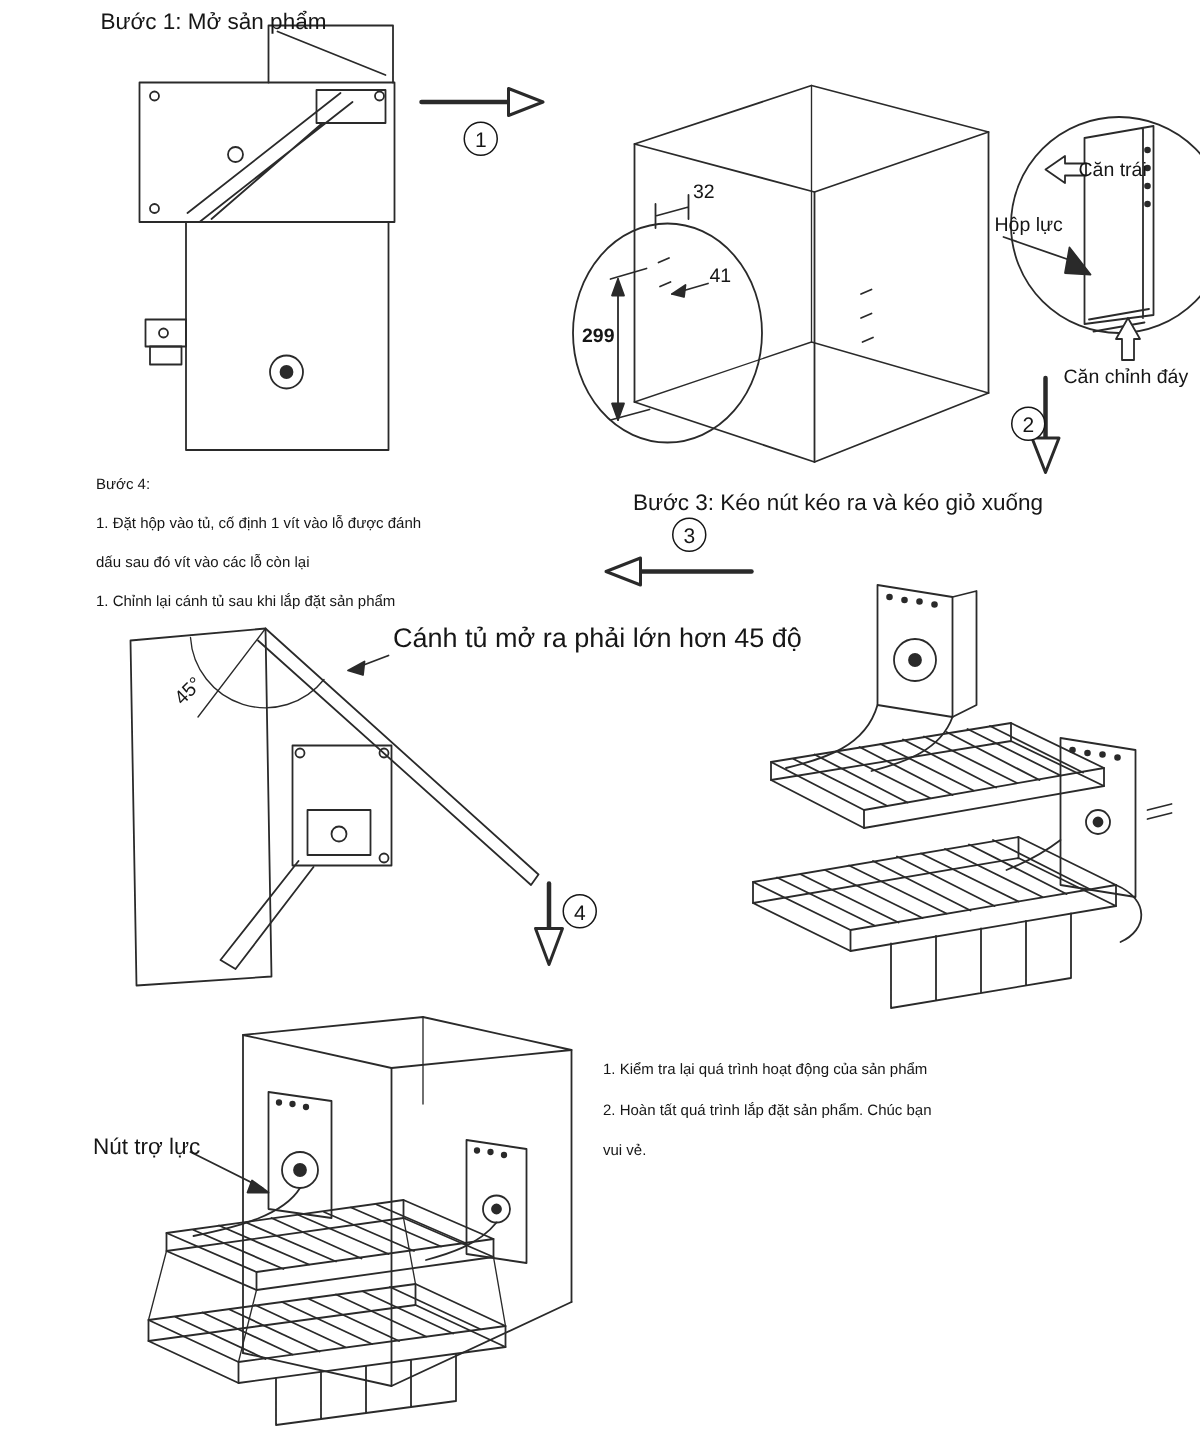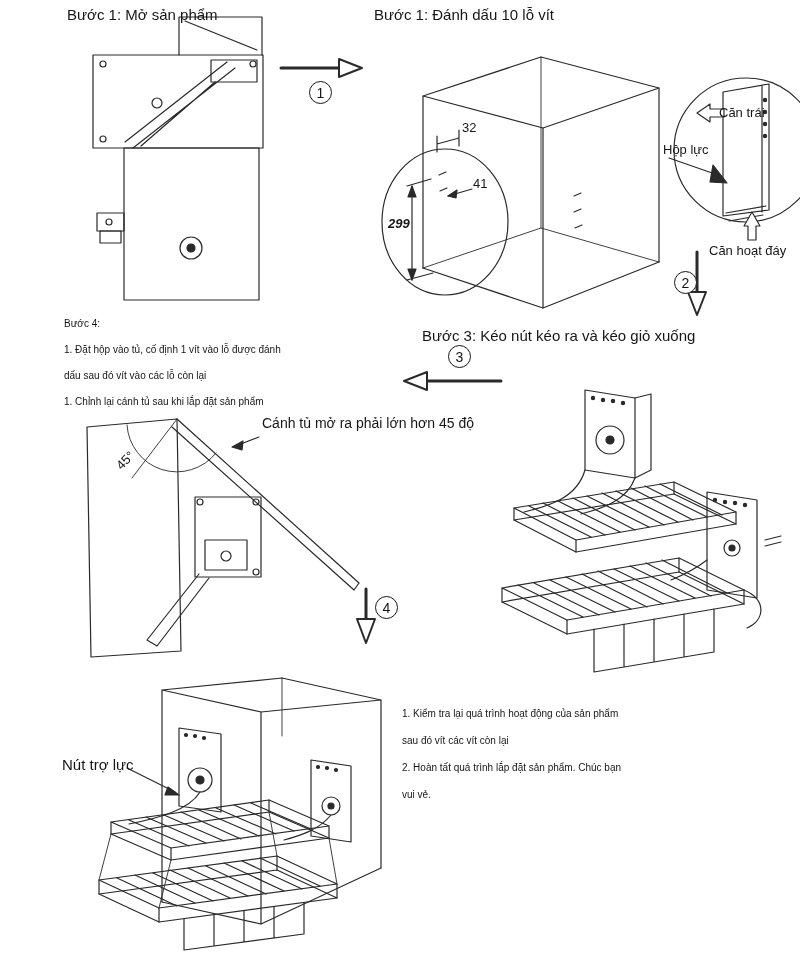--- a/index.html
+++ b/index.html
@@ -2,23 +2,23 @@
 <html><head>
 <meta charset="utf-8">
 <style>
   * { margin:0; padding:0; box-sizing:border-box; }
   html,body { background:#ffffff; }
   body { font-family:"Liberation Sans","DejaVu Sans",sans-serif; color:#161616; }
   .page { position:relative; width:800px; height:956px; background:#fff; overflow:hidden;margin-left:29px; }
   svg.diagram { position:absolute; left:0; top:0; }
   .label { position:absolute; white-space:nowrap; }
   .t15 { font-size:15px; }
-  .t14 { font-size:14px; }
+  .t14 { font-size:18px; }
   .t13 { font-size:13px; }
-  .bold { font-weight:bold;font-style:italic; }
+  .bold { font-weight:bold; }
   .block { position:absolute; font-size:10px; line-height:26px; white-space:nowrap; }
   .block div { white-space:nowrap; }
   .circled {
     position:absolute; width:23px; height:23px; border:1.6px solid #161616;
     border-radius:50%; font-size:14px; display:flex; align-items:center;
     justify-content:center; background:#fff; line-height:1;
   }
   .rot45 { transform:rotate(-45deg); transform-origin:left top; }
 </style>
 </head>
@@ -194,31 +194,30 @@
 
         <path d="M98,768 L146,792"></path>
         <polygon points="150,795 139,787 136,795" fill="#2a2a2a"></polygon>
       </g>
 
     </g>
   </svg>
 
   <span class="label t15" style="left:38px; top:6px">Bước 1: Mở sản phẩm</span>
 
-  <span class="label t15" style="left:345px; top:6px">Bước 1: Đánh dấu 10 lỗ vít</span>
 
   <div class="circled" style="left:280px; top:81px">1</div>
 
   <span class="label t13" style="left:433px; top:120px">32</span>
   <span class="label t13" style="left:444px; top:176px">41</span>
   <span class="label t13 bold" style="left:359px; top:216px">299</span>
 
   <span class="label t13" style="left:690px; top:105px">Căn trái</span>
   <span class="label t13" style="left:634px; top:142px">Hộp lực</span>
-  <span class="label t13" style="left:680px; top:243px">Căn hoạt đáy</span>
+  <span class="label t13" style="left:680px; top:243px">Căn chỉnh đáy</span>
 
   <div class="circled" style="left:645px; top:271px">2</div>
 
   <div class="block" style="left:35px; top:311px">
     <div>Bước 4:</div>
     <div>1. Đặt hộp vào tủ, cố định 1 vít vào lỗ được đánh</div>
     <div>dấu sau đó vít vào các lỗ còn lại</div>
     <div>1. Chỉnh lại cánh tủ sau khi lắp đặt sản phẩm</div>
   </div>
 
@@ -229,18 +228,17 @@
   <span class="label t14" style="left:233px; top:415px">Cánh tủ mở ra phải lớn hơn 45 độ</span>
 
   <span class="label t13 rot45" style="left:84px; top:462px">45°</span>
 
   <div class="circled" style="left:346px; top:596px">4</div>
 
   <span class="label t15" style="left:33px; top:756px">Nút trợ lực</span>
 
   <div class="block" style="left:373px; top:700px; line-height:27px">
     <div>1. Kiểm tra lại quá trình hoạt động của sản phẩm</div>
-    <div>sau đó vít các vít còn lại</div>
     <div>2. Hoàn tất quá trình lắp đặt sản phẩm. Chúc bạn</div>
     <div>vui vẻ.</div>
   </div>
 
 </div>
 
 </body></html>

